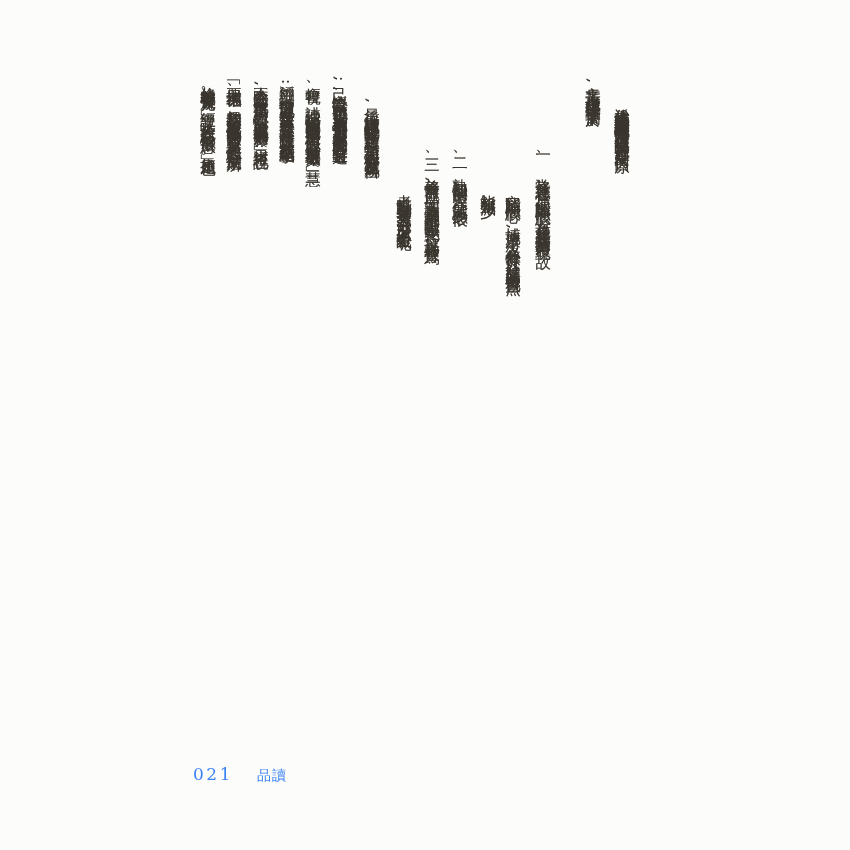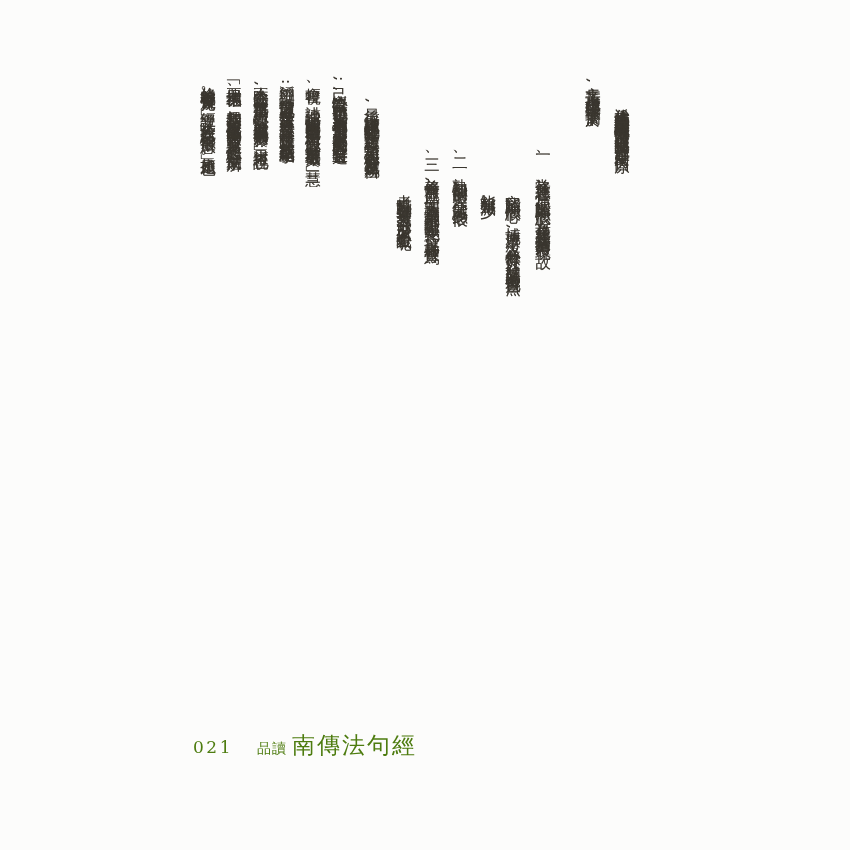--- a/index.html
+++ b/index.html
@@ -45,24 +45,24 @@
   .c9  { left: 362px; }
   .c10 { left: 330px; }
   .c11 { left: 303px; }
   .c12 { left: 277px; }
   .c13 { left: 251px; }
   .c14 { left: 224px; }
   .c15 { left: 198px; }
 
   .footer {
     position: absolute;
-    left: 193px; top: 730px;
+    left: 193px; top: 764px;
     display: flex;
     align-items: baseline;
-    color: #4d7c0f;
+    color: #3b82f6;
   }
   .pnum   { font-size: 17px; letter-spacing: 2.5px; }
   .series { font-size: 14px; margin-left: 24px; letter-spacing: 1px; }
   .btitle { font-size: 23px; margin-left: 5px; letter-spacing: 2px; }
 </style>
 </head>
 <body>
 
 <div class="page">
 
@@ -78,16 +78,15 @@
   <div class="col cont  c10">己;心懷陰毒,臉色也變了,別人看了都怕得要逃避,大家都不愛發怒的人,有時甚至還</div>
   <div class="col cont  c11">會輕視、誹謗他;怨恨的人死後會墮落地獄,因有了怨恨心,什麼壞事都敢做。」《三慧</div>
   <div class="col cont  c12">經》則說:「身體像田地,善念像秋苗,惡意像雜草,不除掉雜草,秋苗就不能結稻子;</div>
   <div class="col cont  c13">人不除去惡念,就無法得道果;心懷怨恨,就像在田地裏長出荊棘。」《大日經》也說:</div>
   <div class="col cont  c14">「要損壞福德、善根和利益,沒有比怨恨更厲害的方法!只要起了一念怨恨心,億劫來所</div>
   <div class="col cont  c15">修的善根都會被燒光。」經文說:「若人捨此念,怨恨自平息。」應如是也。</div>
 
   <div class="footer">
     <span class="pnum">021</span>
     <span class="series">品讀</span>
-    <span class="btitle">南傳法句經</span>
   </div>
 
 </div>
 
 </body></html>

